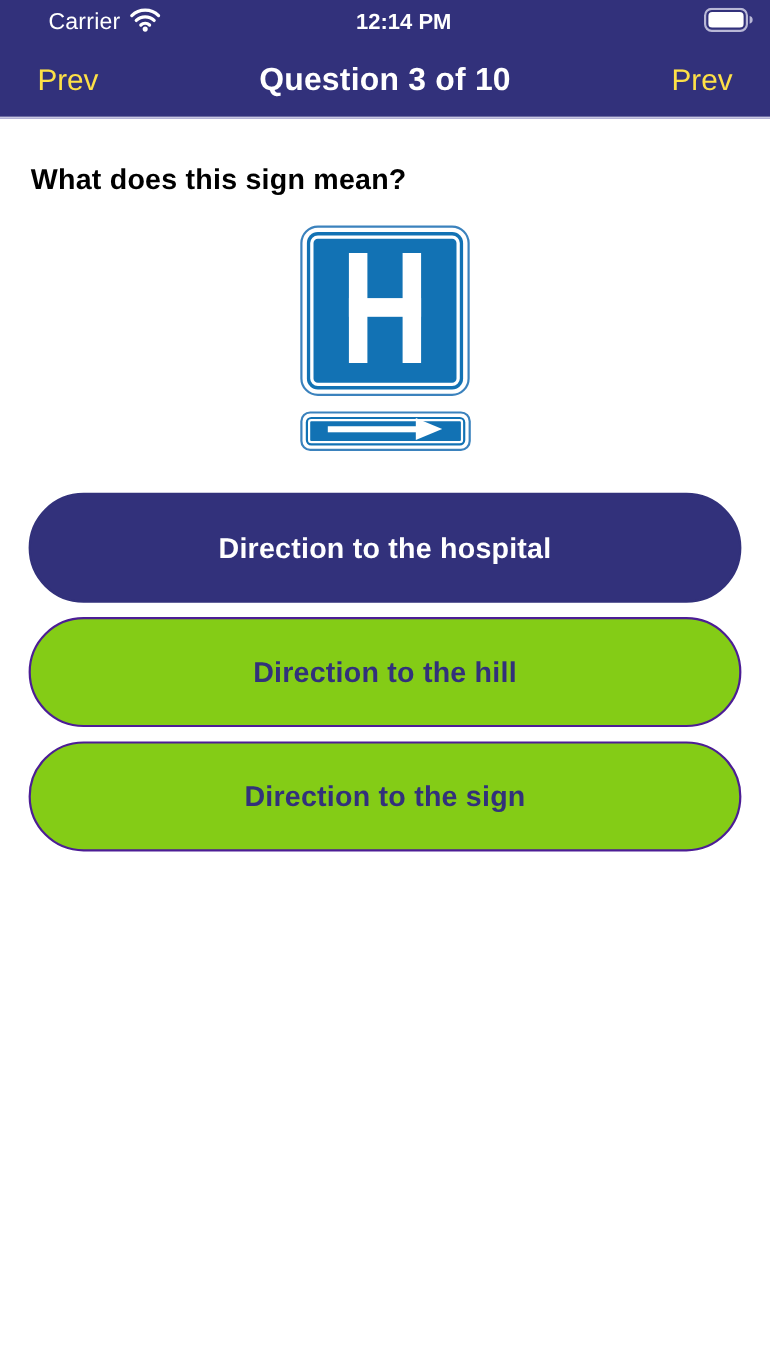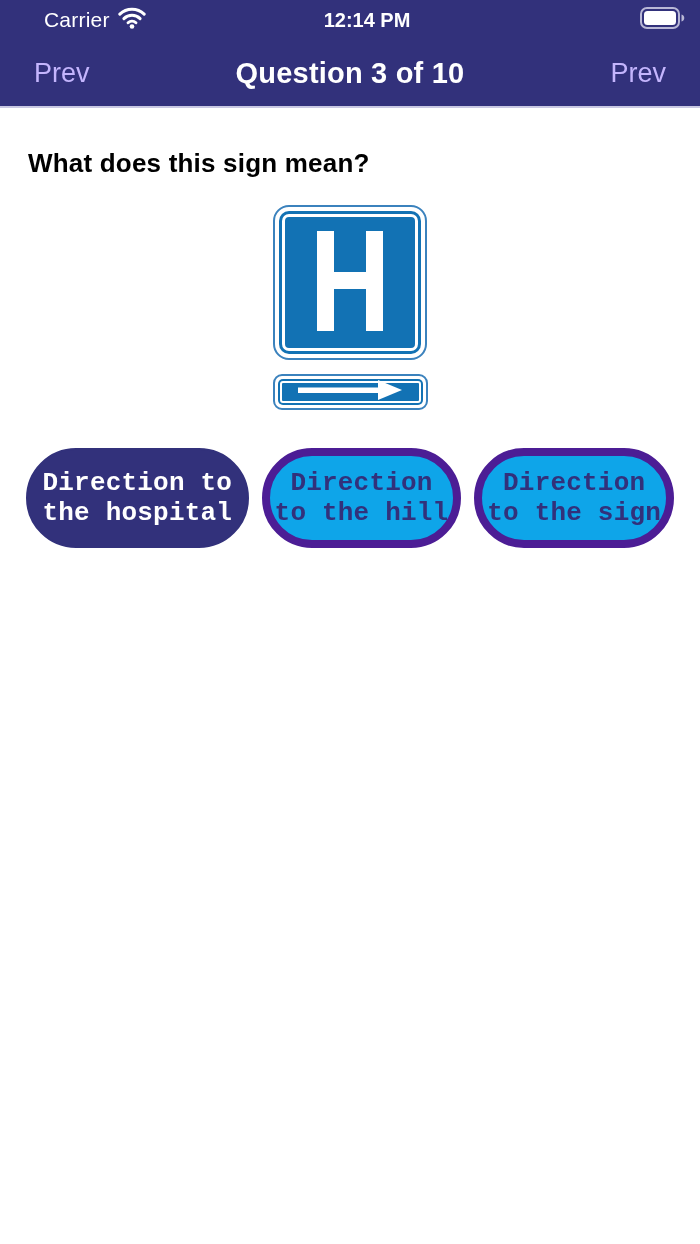--- a/index.html
+++ b/index.html
@@ -35,21 +35,21 @@
     height: 66px;
     display: flex;
     align-items: center;
     justify-content: space-between;
     padding: 0 34px;
     color: #ffffff;
   }
   .nav-btn {
     font-size: 27px;
     font-weight: 400;
-    color: #c4b5fd;
+    color: #fde047;
     background: none;
     border: none;
     font-family: inherit;
     cursor: pointer;
     padding: 0;
   }
   .nav-title {
     font-size: 29px;
     font-weight: 700;
     letter-spacing: 0.2px;
@@ -122,44 +122,43 @@
     inset: 2px;
     border: 2px solid #ffffff;
     border-radius: 3px;
     pointer-events: none;
   }
 
   
   .answers {
     margin: 38px 26px 0 26px;
     display: flex;
-    flex-direction: row;
+    flex-direction: column;
     gap: 13px;
-    font-family: Liberation Mono, monospace;
   }
   .answer {
     height: 100px;
     border-radius: 50px;
     display: flex;
     align-items: center;
     justify-content: center;
     font-family: inherit;
     font-size: 26px;
     font-weight: 700;
     letter-spacing: 0.2px;
     cursor: pointer;
   }
   .answer--filled {
     background: #32317b;
     border: 2px solid #32317b;
     color: #ffffff;
   }
   .answer--outline {
-    background: #0ea5e9;
-    border: 8px solid #4c1d95;
+    background: #84cc16;
+    border: 2px solid #4c1d95;
     color: #32317b;
   }
 </style>
 </head>
 <body>
 
 <div class="header">
   <div class="status-bar">
     <div class="status-left">
       <span class="carrier">Carrier</span>

